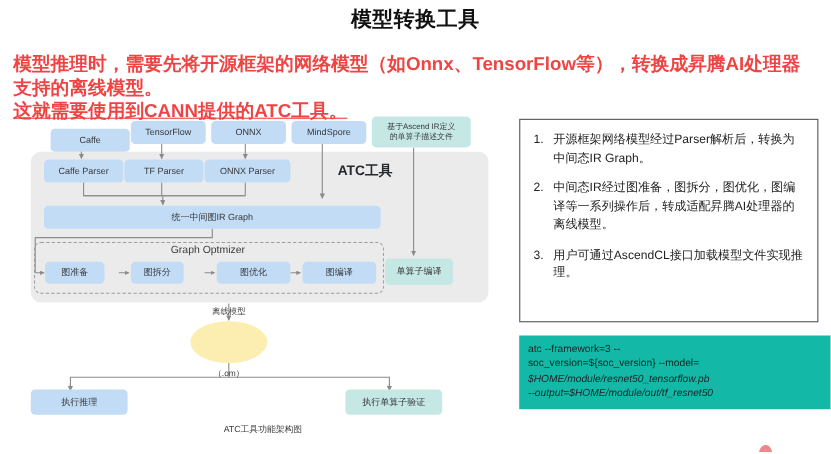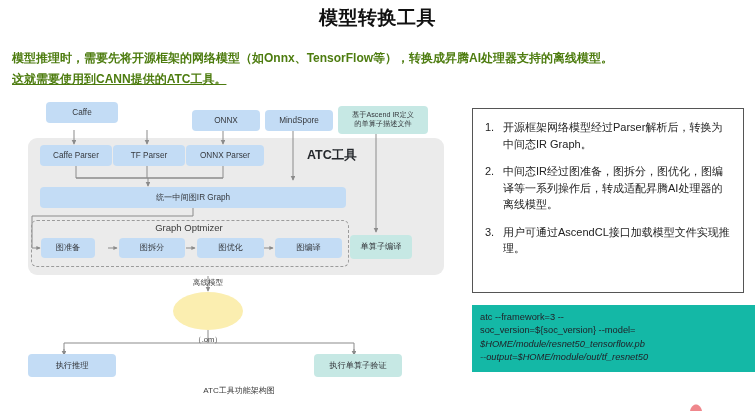--- a/index.html
+++ b/index.html
@@ -10,21 +10,21 @@
   }
   .slide{position:absolute;inset:0;}
 
   
   .title{
     position:absolute;top:5px;left:0;width:755px;text-align:center;
     font-size:19px;font-weight:bold;letter-spacing:.5px;color:#111;
   }
   .subtitle{
     position:absolute;top:48px;left:12px;width:732px;
-    font-size:12px;font-weight:bold;line-height:21px;color:#4d7c0f;
+    font-size:17px;font-weight:bold;line-height:21px;color:#ef4444;
   }
   .subtitle .l2{display:block;text-decoration:underline;}
 
   
   .diagram{position:absolute;left:18px;top:100px;width:442px;height:300px;}
   .box{
     position:absolute;box-sizing:border-box;border-radius:4px;
     display:flex;align-items:center;justify-content:center;text-align:center;
     font-size:8.2px;color:#35383d;line-height:1.2;padding:1px 2px;
   }
@@ -129,22 +129,25 @@
 
         <line x1="190" y1="176" x2="190" y2="191" marker-end="url(#ah)"></line>
 
         <path d="M190,230 L190,243 L46,243 L46,253"></path>
         <path d="M190,243 L336,243 L336,253"></path>
         <line x1="46" y1="249" x2="46" y2="255" marker-end="url(#ah)"></line>
         <line x1="336" y1="249" x2="336" y2="255" marker-end="url(#ah)"></line>
       </g>
     </svg>
 
-    <div class="box blue" style="left:28px;top:2px;width:72px;height:21px;justify-content:center;">
+    <div class="box blue" style="left:28px;top:17px;width:72px;height:21px;justify-content:center;">
       <span>Caffe</span>
+    </div>
+    <div class="box blue" style="left:101px;top:10px;width:68px;height:21px;">
+      <span>TensorFlow</span>
     </div>
     <div class="box blue" style="left:174px;top:10px;width:68px;height:21px;">
       <span>ONNX</span>
     </div>
     <div class="box blue" style="left:247px;top:10px;width:68px;height:21px;">
       <span>MindSpore</span>
     </div>
     <div class="box teal" style="left:320px;top:6px;width:90px;height:28px;flex-direction:column;font-size:7.2px;">
       <span>基于Ascend IR定义</span>
       <span>的单算子描述文件</span>
@@ -165,21 +168,21 @@
     <div class="box blue" style="left:22px;top:87px;width:306px;height:21px;">
       <span>统一中间图IR Graph</span>
     </div>
 
     <div class="optimizer" style="left:13px;top:120px;width:316px;height:45px;"></div>
     <div class="opt-label" style="left:13px;top:122px;width:316px;">Graph Optmizer</div>
 
     <div class="box blue" style="left:23px;top:138px;width:54px;height:20px;">
       <span>图准备</span>
     </div>
-    <div class="box blue" style="left:101px;top:138px;width:66px;height:20px;">
+    <div class="box blue" style="left:101px;top:138px;width:48px;height:20px;">
       <span>图拆分</span>
     </div>
     <div class="box blue" style="left:179px;top:138px;width:67px;height:20px;">
       <span>图优化</span>
     </div>
     <div class="box blue" style="left:257px;top:138px;width:67px;height:20px;">
       <span>图编译</span>
     </div>
 
     <div class="box teal" style="left:332px;top:135px;width:62px;height:24px;">

